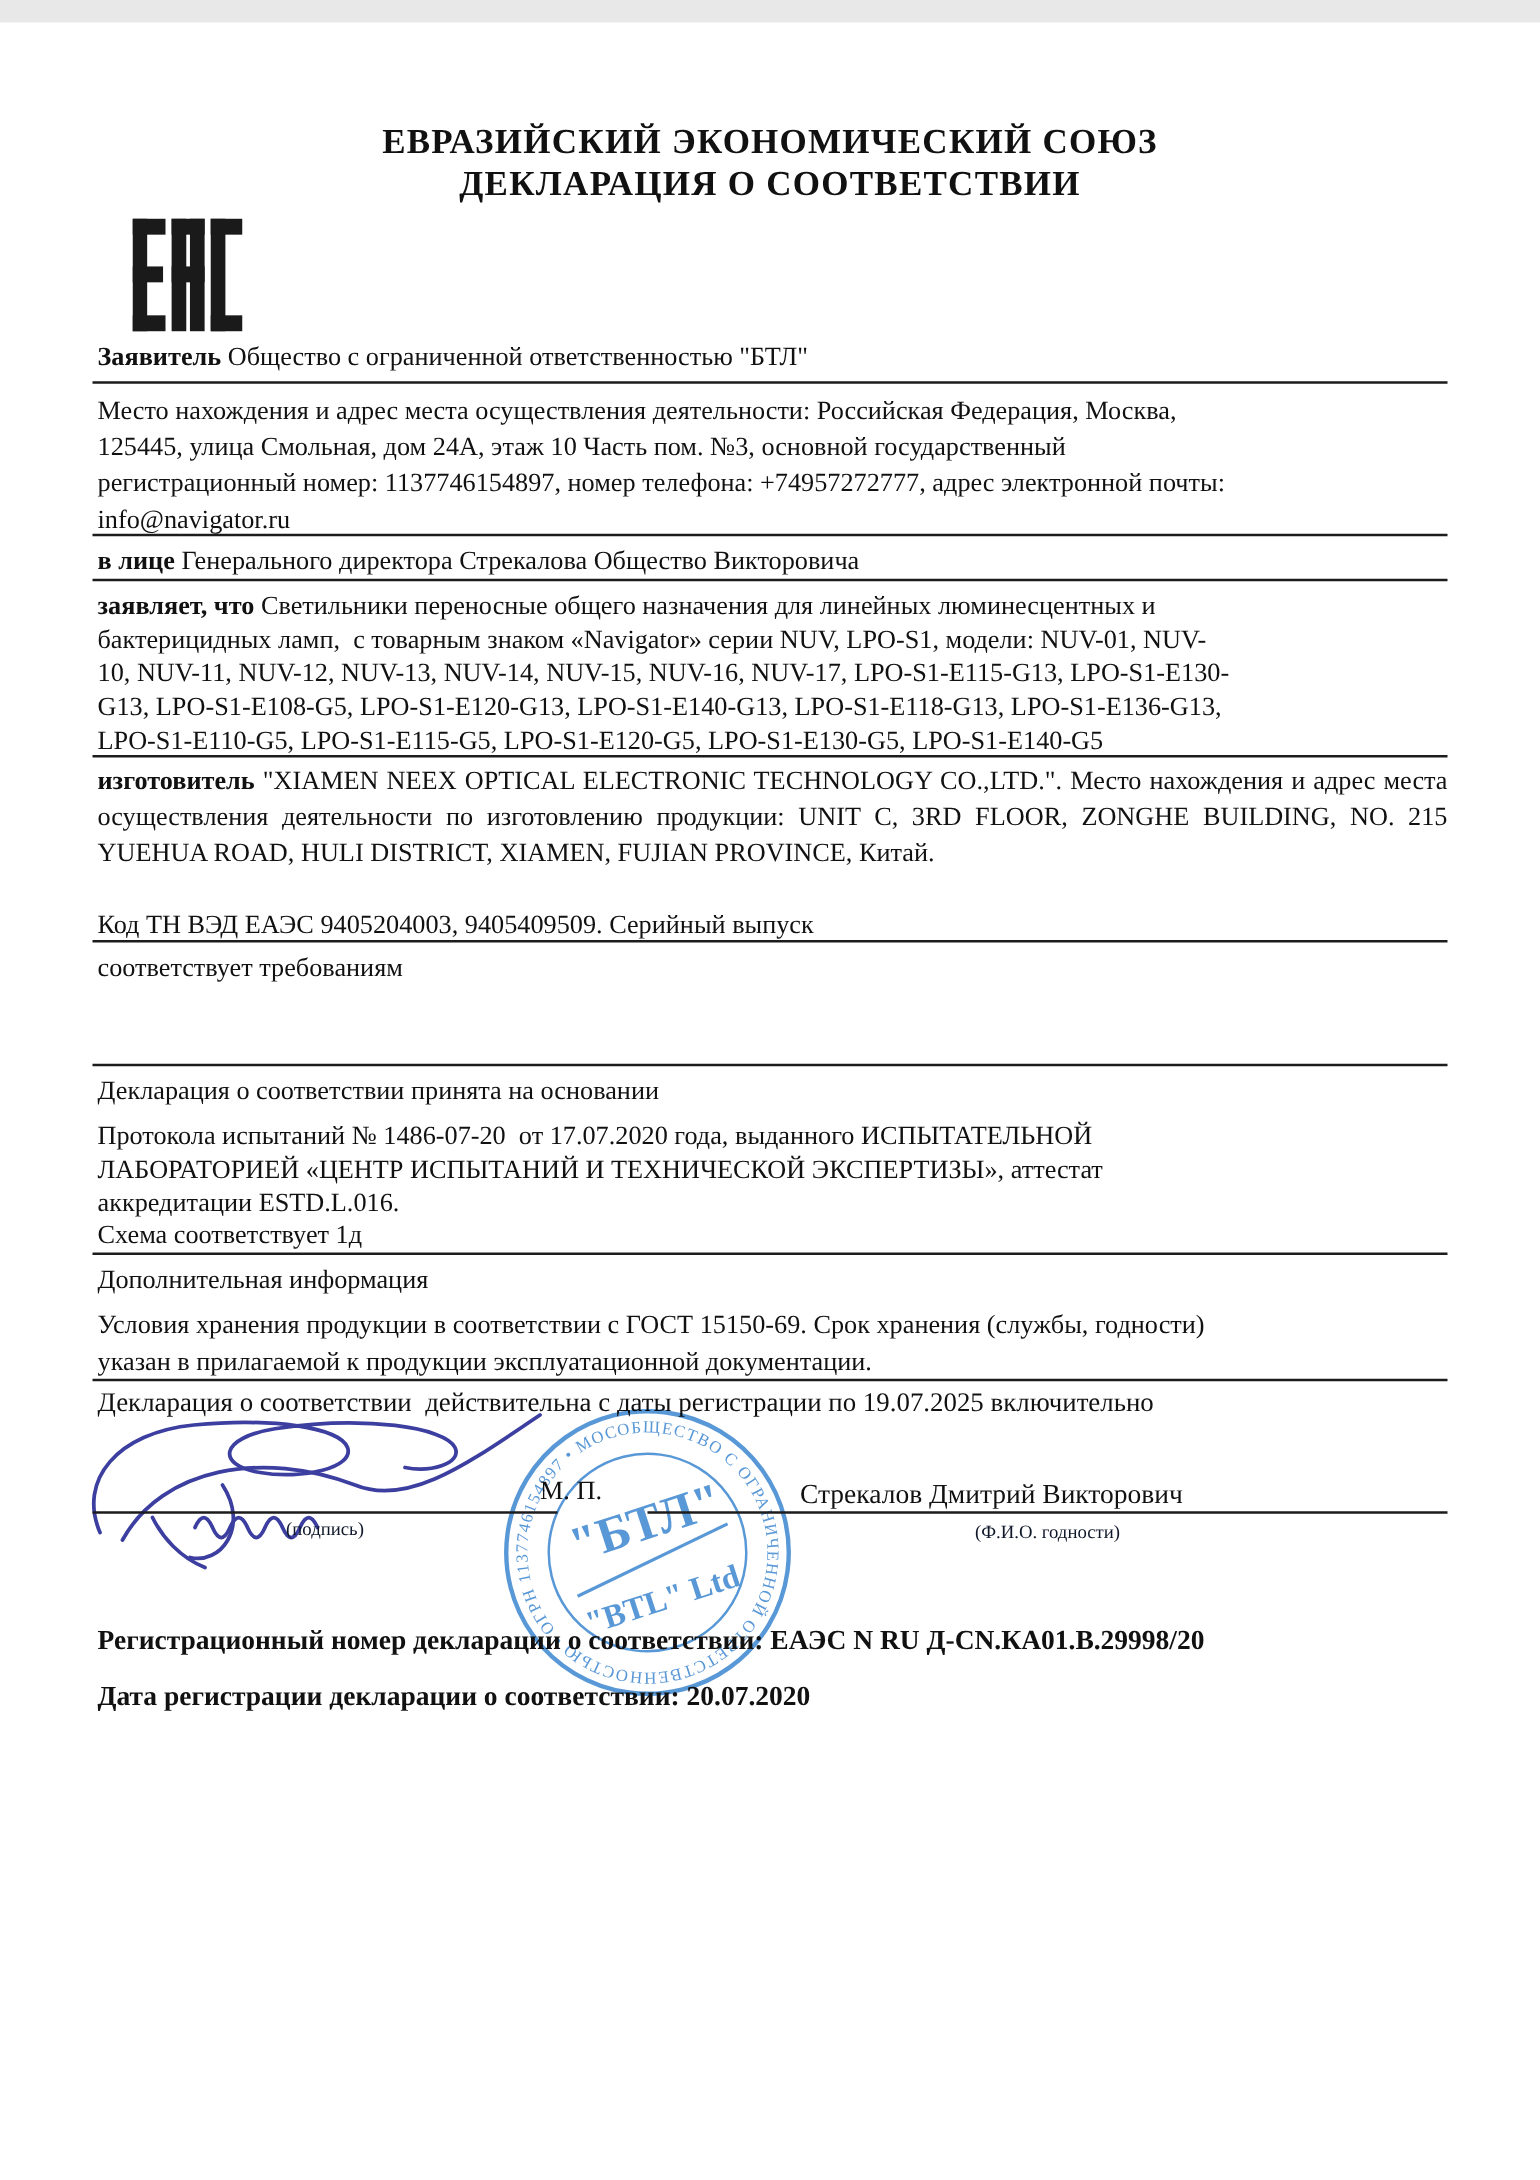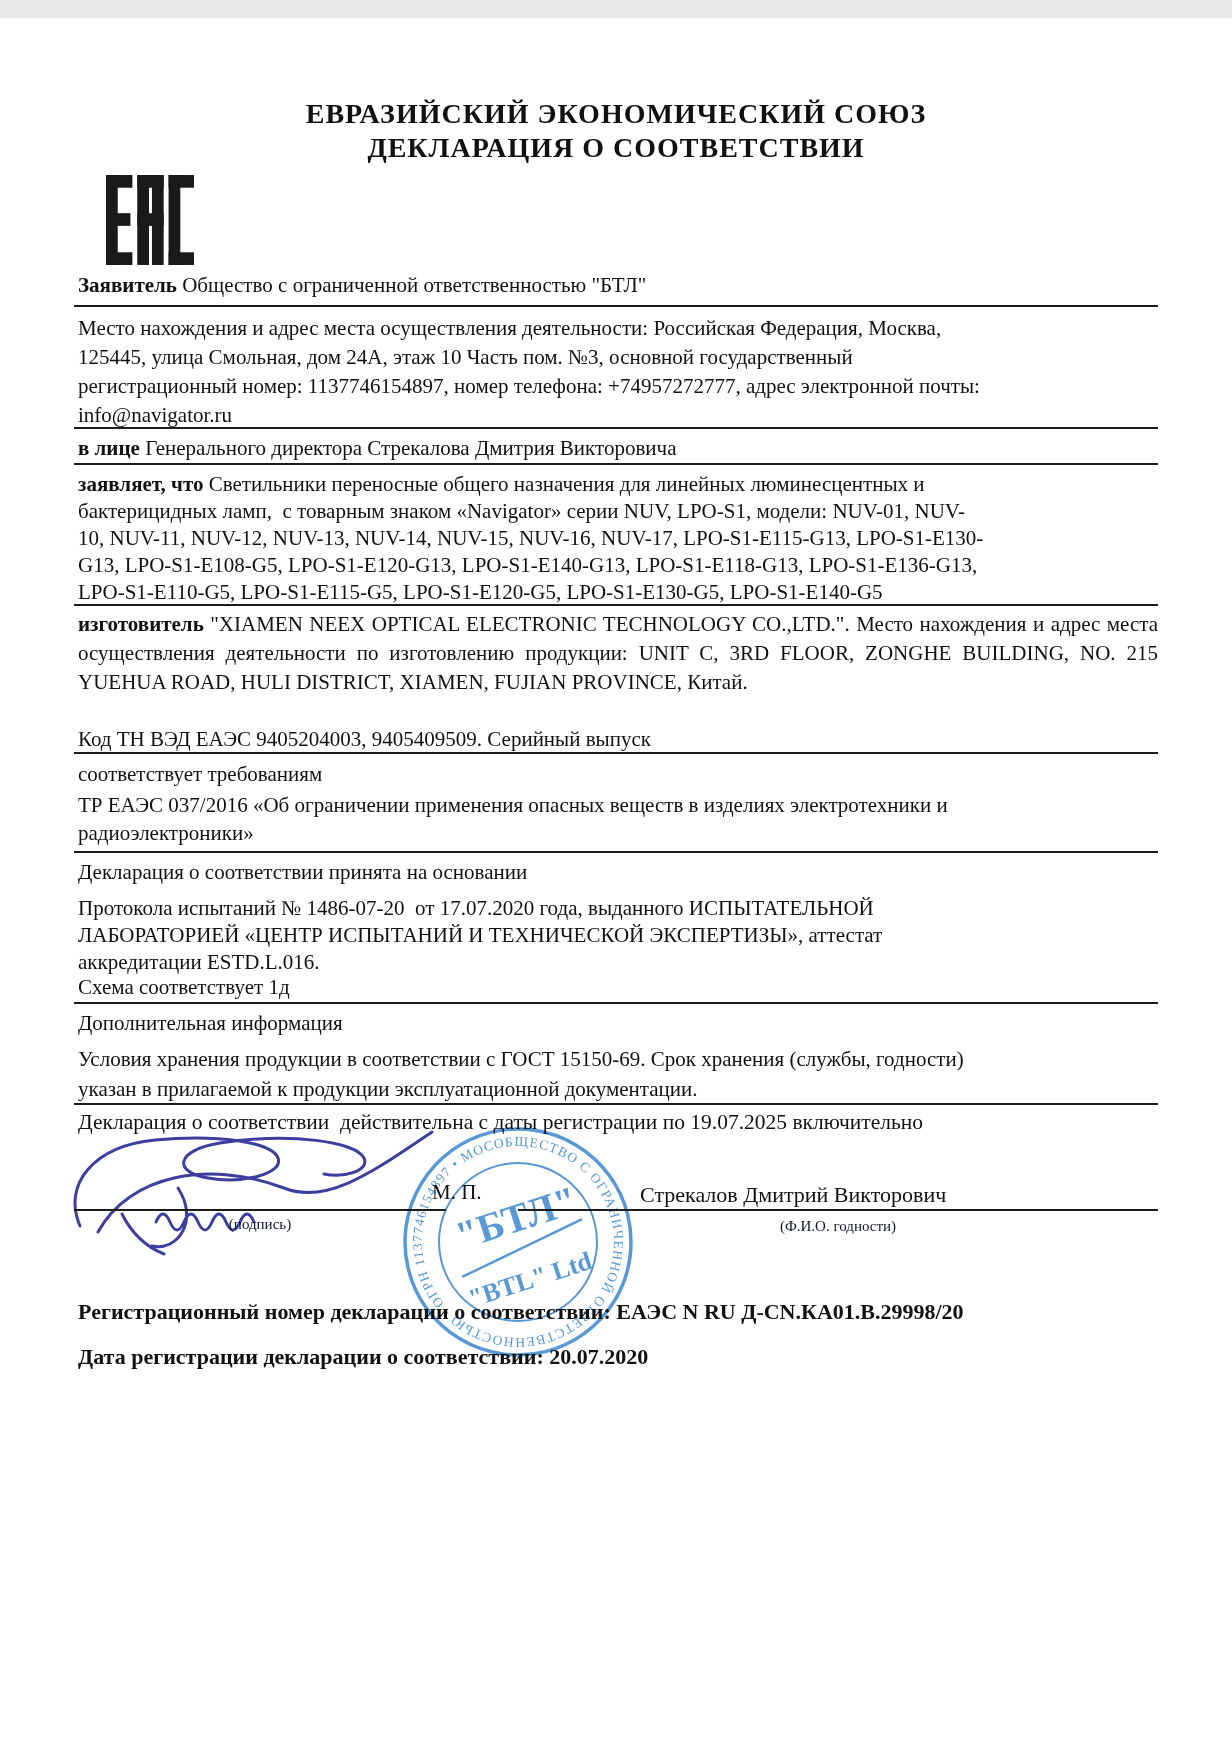--- a/index.html
+++ b/index.html
@@ -59,21 +59,21 @@
   <div class="abs sec" style="top:296px;line-height:29px">
     <span class="pre">Место нахождения и адрес места осуществления деятельности: Российская Федерация, Москва,
 125445, улица Смольная, дом 24А, этаж 10 Часть пом. №3, основной государственный
 регистрационный номер: 1137746154897, номер телефона: +74957272777, адрес электронной почты:
 info@navigator.ru</span>
   </div>
   <div class="abs rule" style="top:409px"></div>
 
   <div class="abs sec" style="top:417px">
     <span class="lbl">в лице</span>
-    <span>Генерального директора Стрекалова Дмитрия Викторовича</span>
+    <span>Генерального директора Стрекалова Общество Викторовича</span>
   </div>
   <div class="abs rule" style="top:445px"></div>
 
   <div class="abs sec" style="top:453px">
     <span class="lbl">заявляет, что</span>
     <span class="pre">Светильники переносные общего назначения для линейных люминесцентных и
 бактерицидных ламп,&nbsp;&nbsp;с товарным знаком «Navigator» серии NUV, LPO-S1, модели: NUV-01, NUV-
 10, NUV-11, NUV-12, NUV-13, NUV-14, NUV-15, NUV-16, NUV-17, LPO-S1-E115-G13, LPO-S1-E130-
 G13, LPO-S1-E108-G5, LPO-S1-E120-G13, LPO-S1-E140-G13, LPO-S1-E118-G13, LPO-S1-E136-G13,
 LPO-S1-E110-G5, LPO-S1-E115-G5, LPO-S1-E120-G5, LPO-S1-E130-G5, LPO-S1-E140-G5</span>
@@ -82,22 +82,20 @@
 
   <div class="abs sec" style="top:592px;line-height:29px;text-align:justify">
     <span class="lbl">изготовитель</span>
     <span>"XIAMEN NEEX OPTICAL ELECTRONIC TECHNOLOGY CO.,LTD.". Место нахождения и адрес места осуществления деятельности по изготовлению продукции: UNIT C, 3RD FLOOR, ZONGHE BUILDING, NO. 215 YUEHUA ROAD, HULI DISTRICT, XIAMEN, FUJIAN PROVINCE, Китай.</span>
   </div>
 
   <div class="abs sec" style="top:708px">Код ТН ВЭД ЕАЭС 9405204003, 9405409509. Серийный выпуск</div>
   <div class="abs rule" style="top:734px"></div>
 
   <div class="abs sec bold" style="top:743px">соответствует требованиям</div>
-  <div class="abs sec pre" style="top:773px;line-height:28px">ТР ЕАЭС 037/2016 «Об ограничении применения опасных веществ в изделиях электротехники и
-радиоэлектроники»</div>
   <div class="abs rule" style="top:833px"></div>
 
   <div class="abs sec bold" style="top:841px">Декларация о соответствии принята на основании</div>
   <div class="abs sec pre" style="top:877px">Протокола испытаний № 1486-07-20&nbsp; от 17.07.2020 года, выданного ИСПЫТАТЕЛЬНОЙ
 ЛАБОРАТОРИЕЙ «ЦЕНТР ИСПЫТАНИЙ И ТЕХНИЧЕСКОЙ ЭКСПЕРТИЗЫ», аттестат
 аккредитации ESTD.L.016.</div>
   <div class="abs sec" style="top:956px">Схема соответствует 1д</div>
   <div class="abs rule" style="top:984px"></div>
 
   <div class="abs sec bold" style="top:992px">Дополнительная информация</div>

